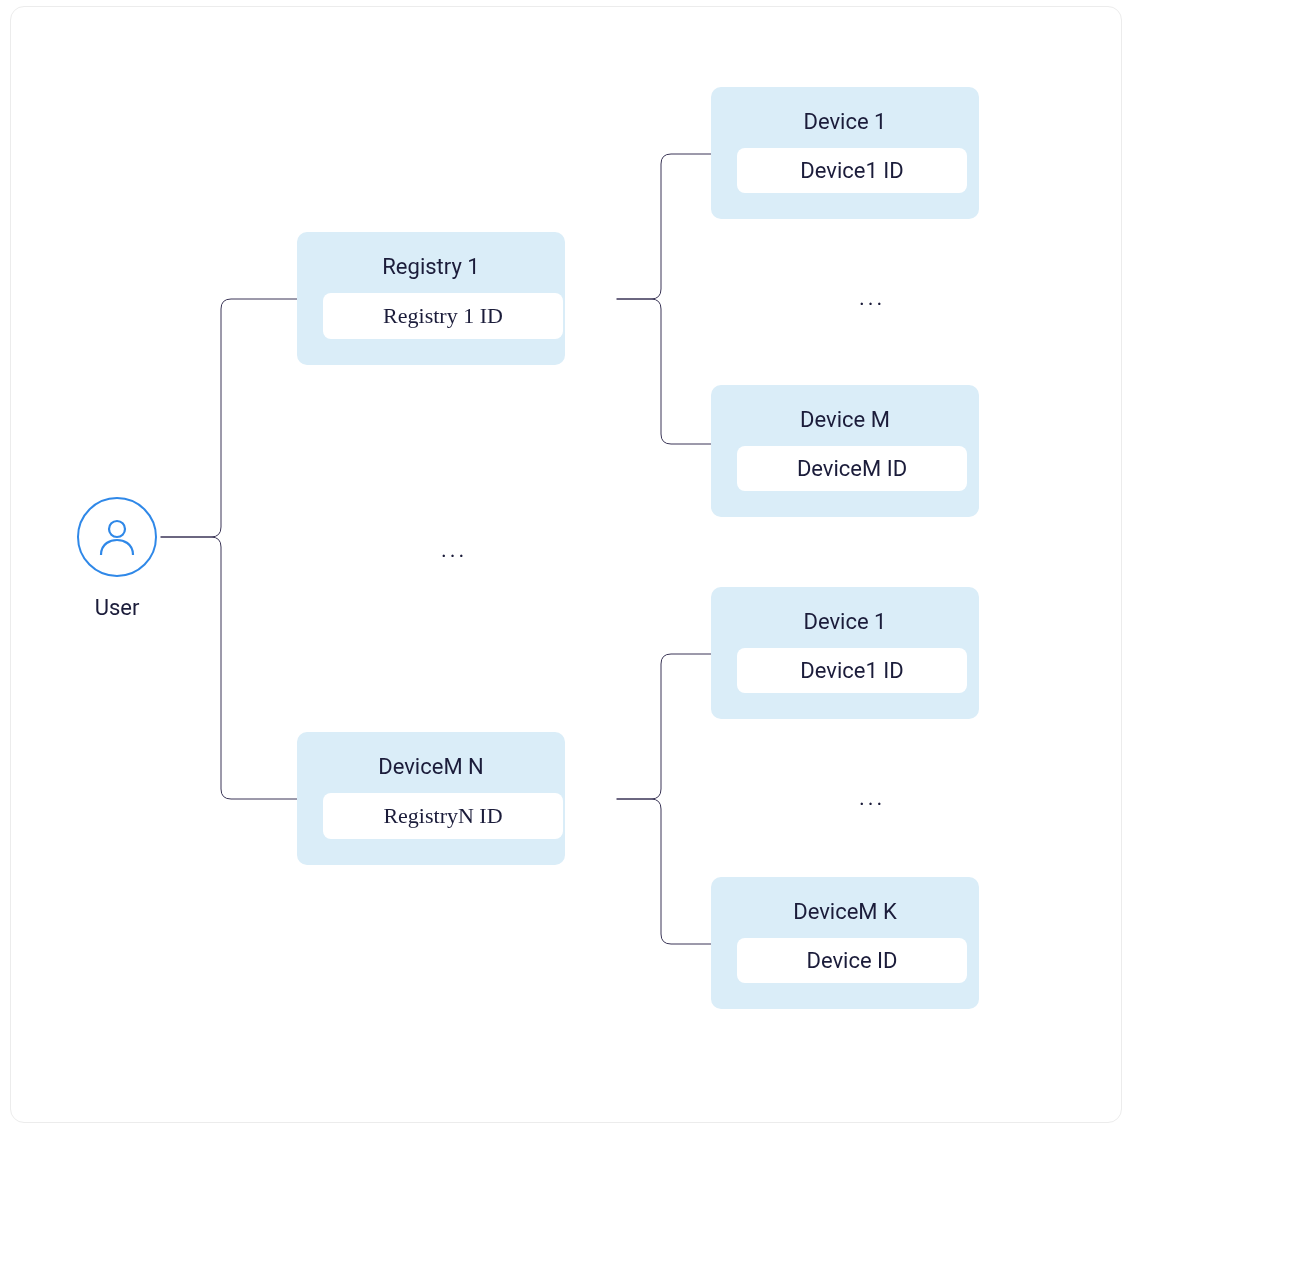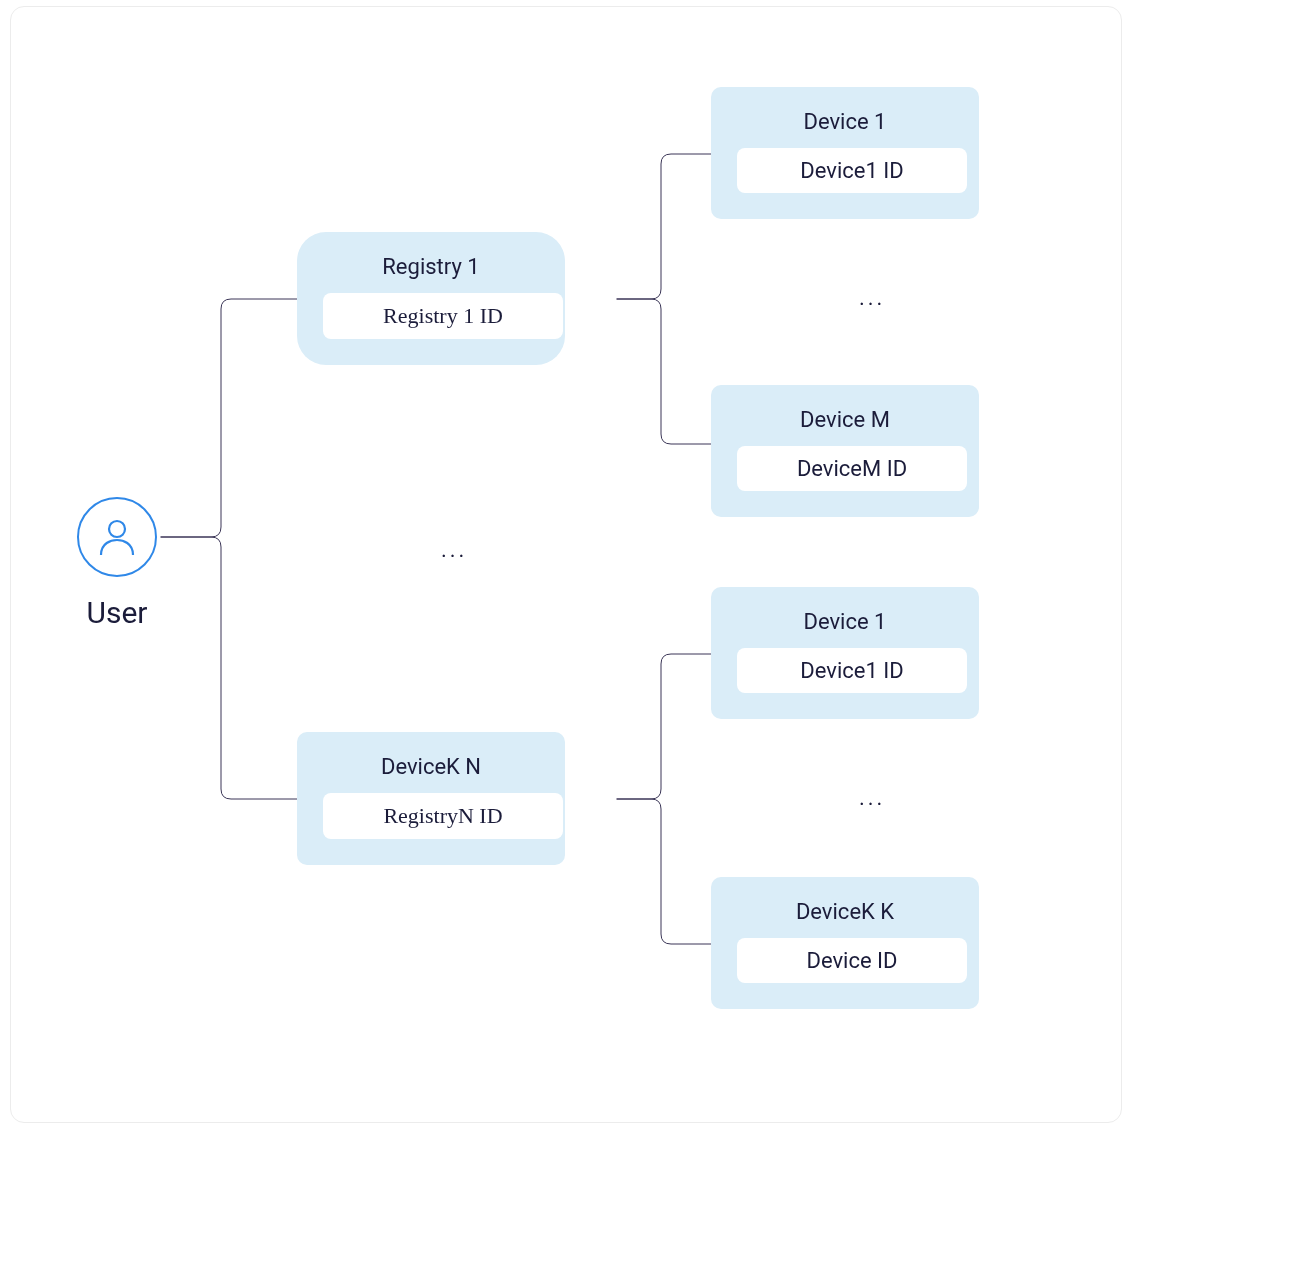--- a/index.html
+++ b/index.html
@@ -75,34 +75,34 @@
     border: 2px solid #2f88e8;
     border-radius: 50%;
     display: flex;
     align-items: center;
     justify-content: center;
     margin: 0 auto;
     box-sizing: border-box;
   }
   .user-label {
     margin-top: 18px;
-    font-size: 30px;
+    font-size: 22px;
     color: #1b1c3a;
   }
 
   
   .ellipsis {
     position: absolute;
     font-size: 22px;
     color: #1b1c3a;
     letter-spacing: 3px;
   }
 
   
-  #registry1 { left: 286px; top: 225px; border-radius: 29px; }
+  #registry1 { left: 286px; top: 225px; }
   #registryN { left: 286px; top: 725px; }
 
   #device1a  { left: 700px; top:  80px; }  
   #deviceM   { left: 700px; top: 378px; }  
   #device1b  { left: 700px; top: 580px; }  
   #deviceK   { left: 700px; top: 870px; }  
 
   #ell-mid   { left: 430px; top: 530px; }  
   #ell-t     { left: 848px; top: 278px; }  
   #ell-b     { left: 848px; top: 778px; }  
@@ -137,39 +137,39 @@
         </svg>
       </div>
       <div class="user-label">User</div>
     </div>
 
     <div id="registry1" class="node registry">
       <div class="title">Registry 1</div>
       <div class="idpill">Registry 1 ID</div>
     </div>
     <div id="registryN" class="node registry">
-      <div class="title">DeviceK N</div>
+      <div class="title">DeviceM N</div>
       <div class="idpill">RegistryN ID</div>
     </div>
 
     <div id="device1a" class="node device">
       <div class="title">Device 1</div>
       <div class="idpill">Device1 ID</div>
     </div>
     <div id="deviceM" class="node device">
       <div class="title">Device M</div>
       <div class="idpill">DeviceM ID</div>
     </div>
 
     <div id="device1b" class="node device">
       <div class="title">Device 1</div>
       <div class="idpill">Device1 ID</div>
     </div>
     <div id="deviceK" class="node device">
-      <div class="title">DeviceK K</div>
+      <div class="title">DeviceM K</div>
       <div class="idpill">Device ID</div>
     </div>
 
     <div id="ell-mid" class="ellipsis">...</div>
     <div id="ell-t" class="ellipsis">...</div>
     <div id="ell-b" class="ellipsis">...</div>
 
   </div>
 </div>
 

